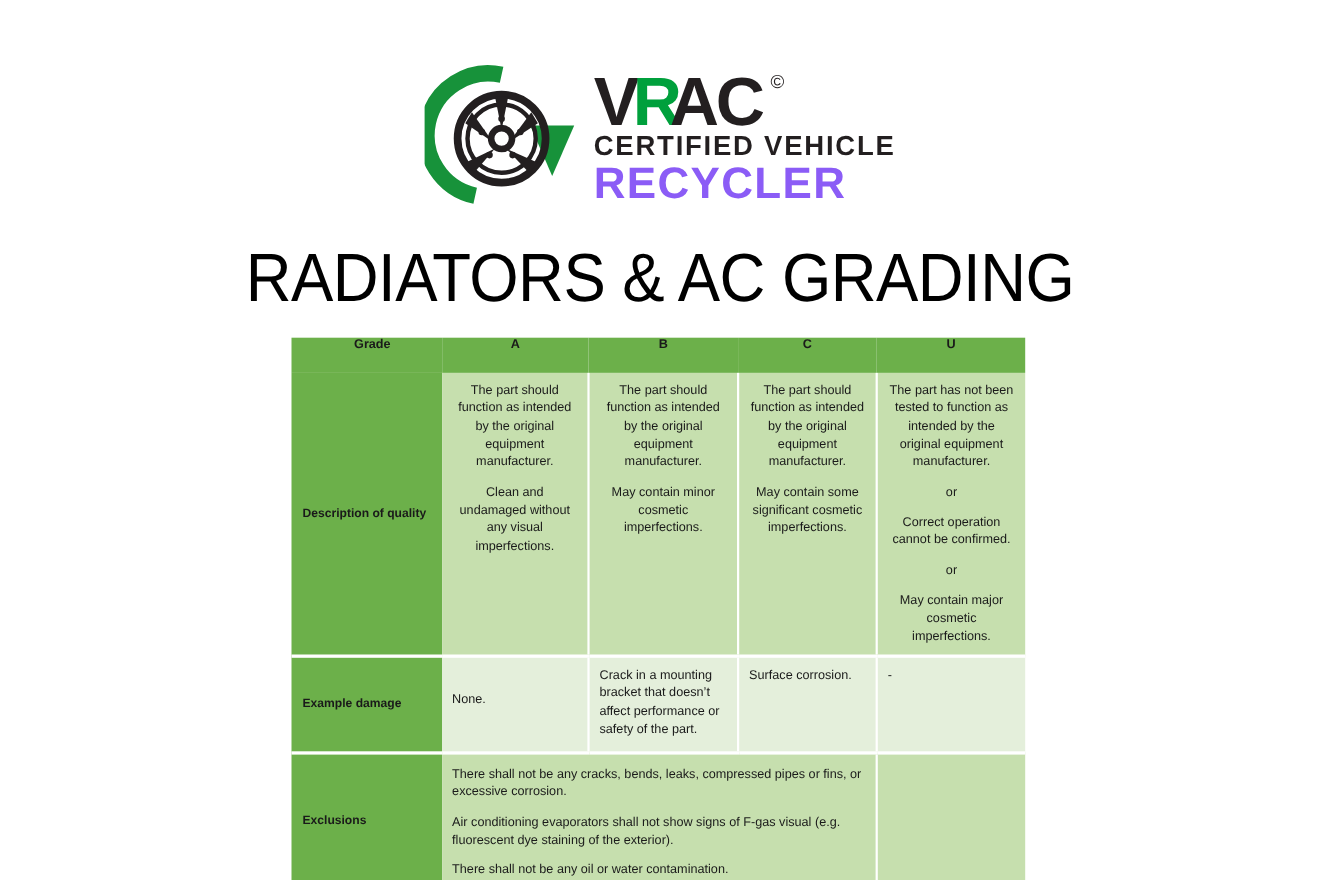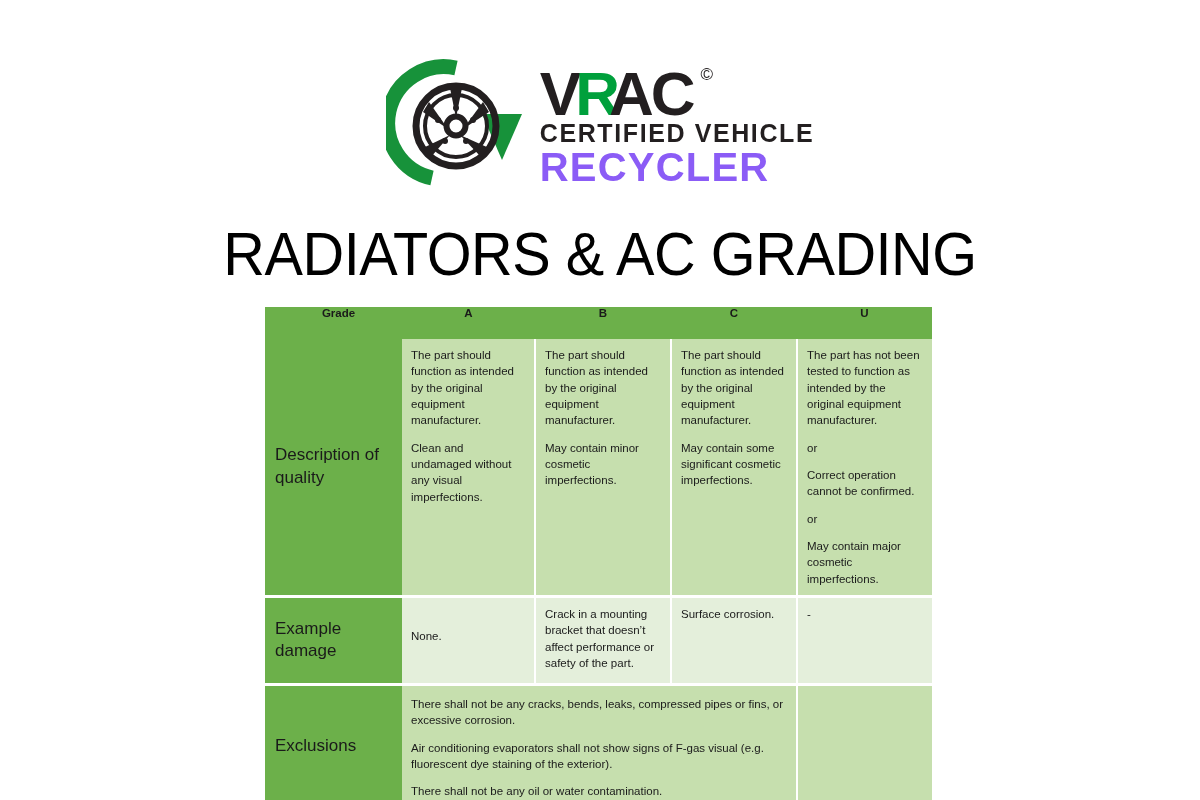--- a/index.html
+++ b/index.html
@@ -86,43 +86,43 @@
     font-weight: bold;
     color: #1a1a1a;
     text-align: center;
     padding: 0 6px;
   }
   thead th.hdr-label { text-align: center; padding-left: 10px; }
 
   td.label-cell {
     background: #6cb04a;
     vertical-align: middle;
-    font-size: 17px;
-    font-weight: normal;
+    font-size: 11px;
+    font-weight: bold;
     color: #1a1a1a;
     padding: 6px 10px;
     line-height: 1.35;
   }
   td.body-cell {
     background: #c6dfae;
     font-size: 11.5px;
     color: #1a1a1a;
     line-height: 1.42;
     padding: 8px 9px 8px 9px;
   }
   td.body-cell.light { background: #e4efdb; }
   td.body-cell p { margin: 0 0 11px 0; }
   td.body-cell p:last-child { margin-bottom: 0; }
 
   
   tr.body-row td.body-cell { border-right: 2px solid #ffffff; }
   tr.body-row td.body-cell:last-child { border-right: 0; }
   tr.spaced td { border-bottom: 3px solid #ffffff; }
 
-  .row-desc td.body-cell { height: 253px; }
+  .row-desc td.body-cell { height: 253px; text-align: center; }
   .row-example td.body-cell { height: 88px; }
   .row-excl td.body-cell { height: 110px; }
   .row-excl td.body-cell.span-abc { padding-top: 10px; }
 </style>
 </head>
 <body>
 
 <div class="page">
 
   <div class="logo-block">

